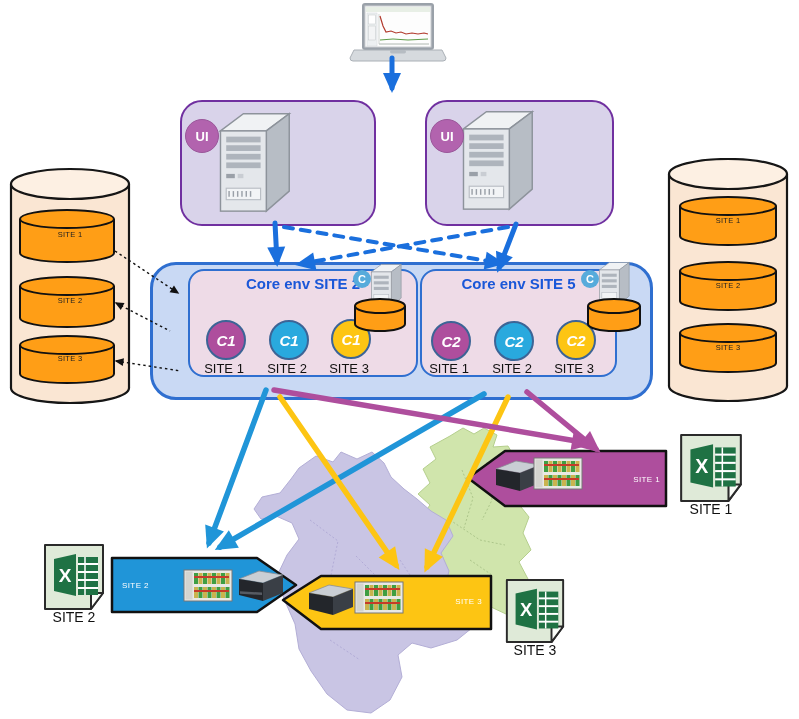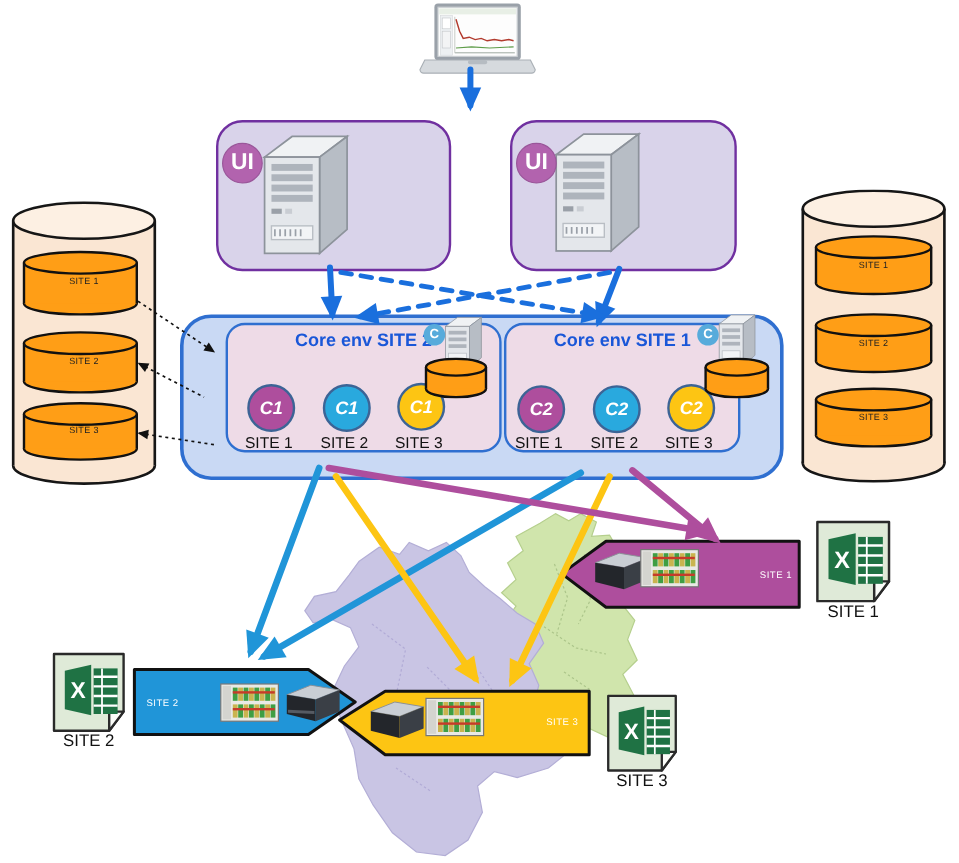--- a/index.html
+++ b/index.html
@@ -10,21 +10,21 @@
   .abs{position:absolute;}
   #underlay,#overlay{position:absolute;left:0;top:0;width:799px;height:719px;}
   #underlay{z-index:0;}
   .node{position:absolute;z-index:1;}
   #overlay{z-index:2;pointer-events:none;}
 
   
   .ui-box{background:#d9d3ea;border:2px solid #7030a0;border-radius:22px;}
   .ui-badge{
     width:32px;height:32px;border-radius:50%;background:#b263ae;border:1px solid #9a569a;
-    color:#fff;font-size:19px;font-weight:bold;display:flex;align-items:center;justify-content:center;
+    color:#fff;font-size:13px;font-weight:bold;display:flex;align-items:center;justify-content:center;
     position:absolute;z-index:3;
   }
 
   
   .core-outer{background:#c9d9f4;border:3px solid #2f6fd0;border-radius:26px;}
   .core-box{background:#eedbe7;border:2px solid #2f6fd0;border-radius:16px;position:absolute;}
   .core-title{position:absolute;top:4px;left:0;width:100%;text-align:center;
     color:#1a57d8;font-weight:bold;font-size:15px;}
   .inst{width:36px;height:36px;border-radius:50%;border:2px solid #3c6496;color:#fff;
     font-weight:bold;font-size:15px;display:flex;align-items:center;justify-content:center;position:absolute;font-style:italic;}
@@ -152,21 +152,21 @@
     <line x1="2" y1="8" x2="2" y2="26" stroke="#111" stroke-width="2"></line>
     <line x1="52" y1="8" x2="52" y2="26" stroke="#111" stroke-width="2"></line>
     <ellipse cx="27" cy="8" rx="25" ry="7" fill="#ff9e16" stroke="#111" stroke-width="2"></ellipse>
   </svg>
   <div class="badge-c" style="left:163px;top:-1px;">
       <span>C</span>
     </div>
 </div>
 
 <div class="node core-box" style="left:420px;top:269px;width:193px;height:104px;">
-  <div class="core-title">Core env SITE 1</div>
+  <div class="core-title">Core env SITE 5</div>
   <div class="inst inst-purple" style="left:9px;top:50px;">
       <span>C2</span>
     </div>
   <div class="inst inst-blue" style="left:72px;top:50px;">
       <span>C2</span>
     </div>
   <div class="inst inst-yellow" style="left:134px;top:49px;">
       <span>C2</span>
     </div>
   <div class="site-label" style="left:-3px;top:90px;">SITE 1</div>

